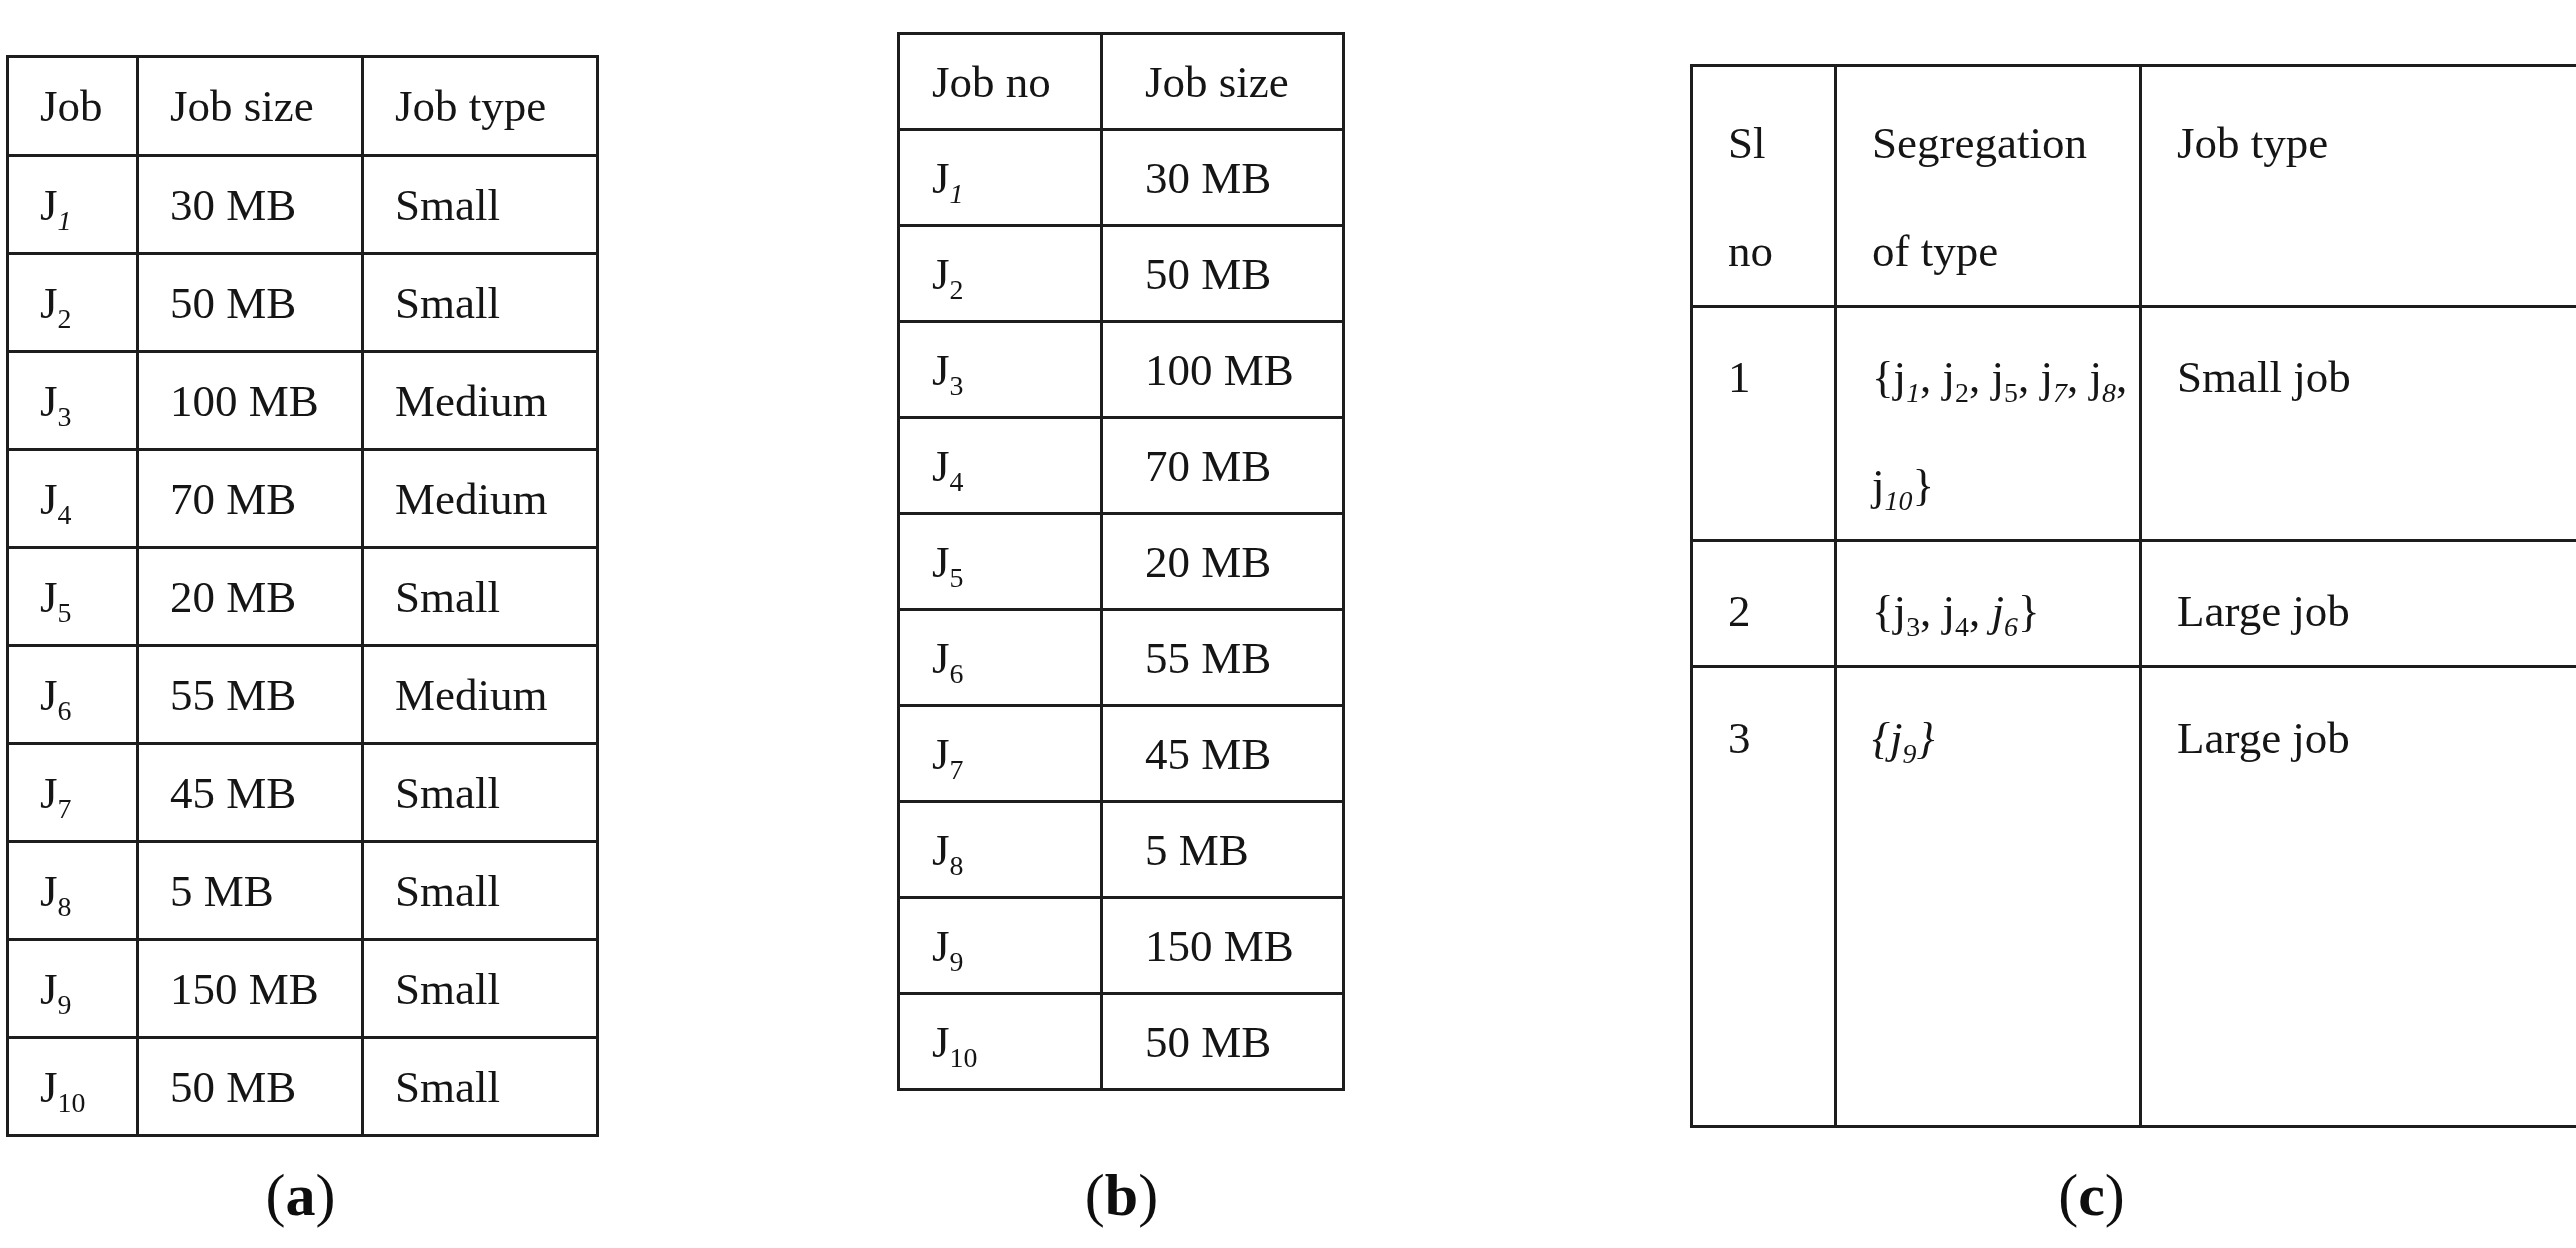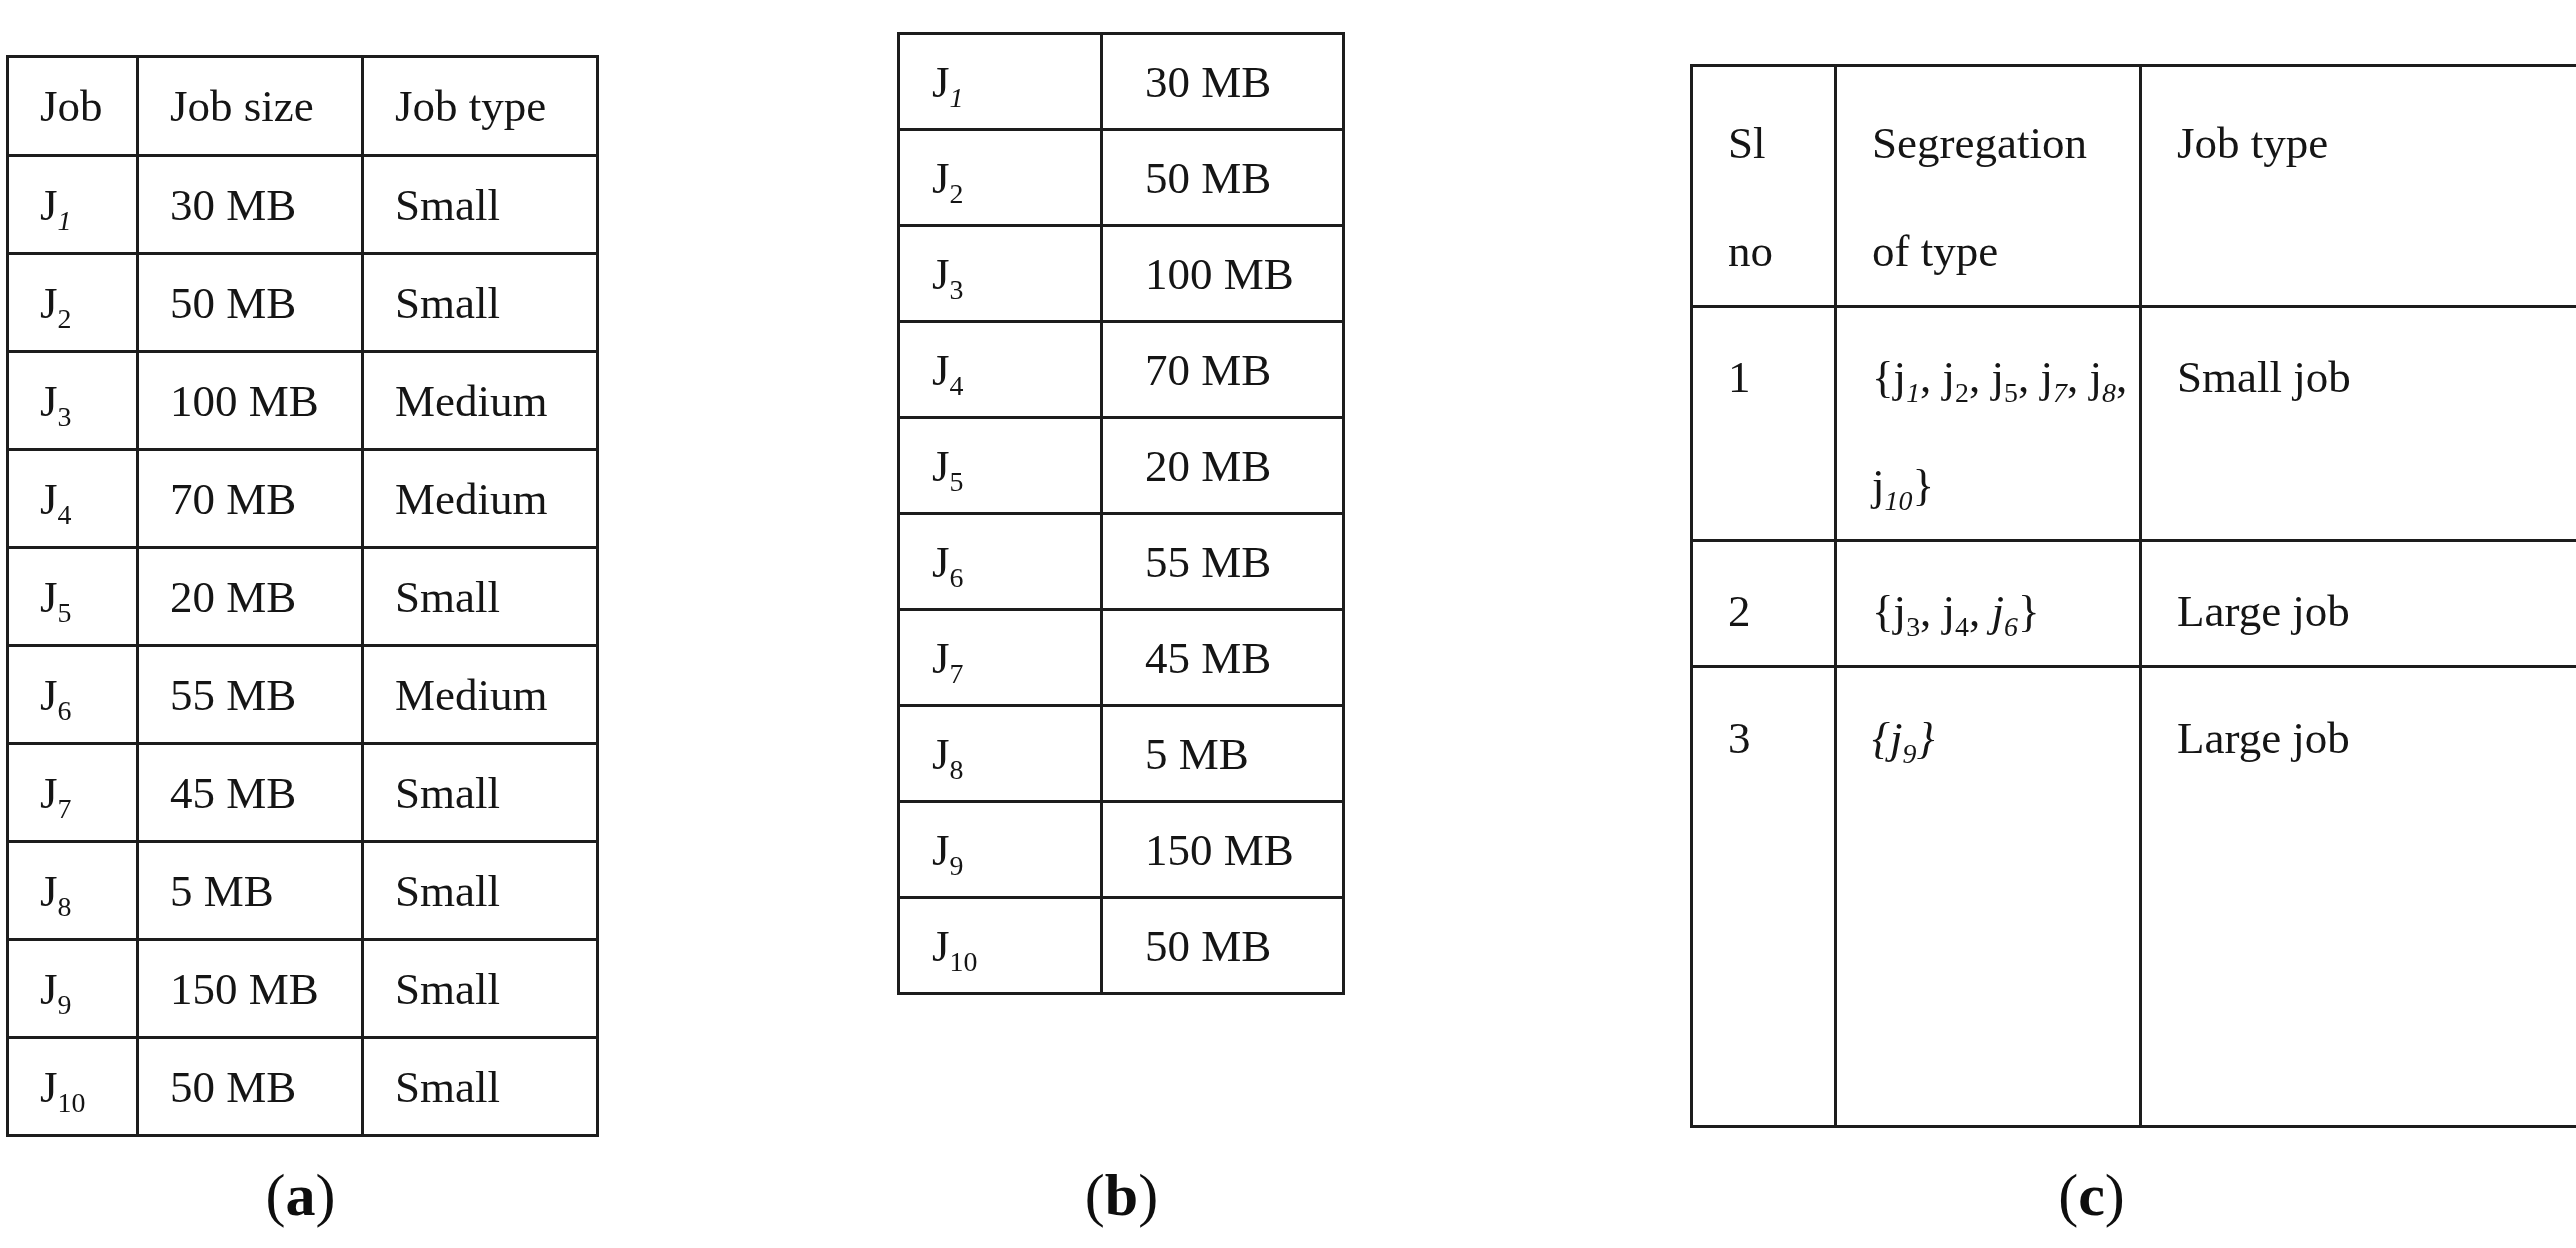--- a/index.html
+++ b/index.html
@@ -145,20 +145,24 @@
     </tr>
   </tbody>
     </table>
 
   <table class="tbl tbl-b">
     <colgroup>
         <col class="c1">
         <col class="c2">
       </colgroup>
     <tbody>
+        <tr class="hdr">
+      <td>Job no</td>
+      <td class="sz">Job size</td>
+    </tr>
     <tr>
       <td><span>J</span><sub class="it">1</sub></td>
       <td class="sz">30 MB</td>
     </tr>
     <tr>
       <td><span>J</span><sub>2</sub></td>
       <td class="sz">50 MB</td>
     </tr>
     <tr>
       <td><span>J</span><sub>3</sub></td>

